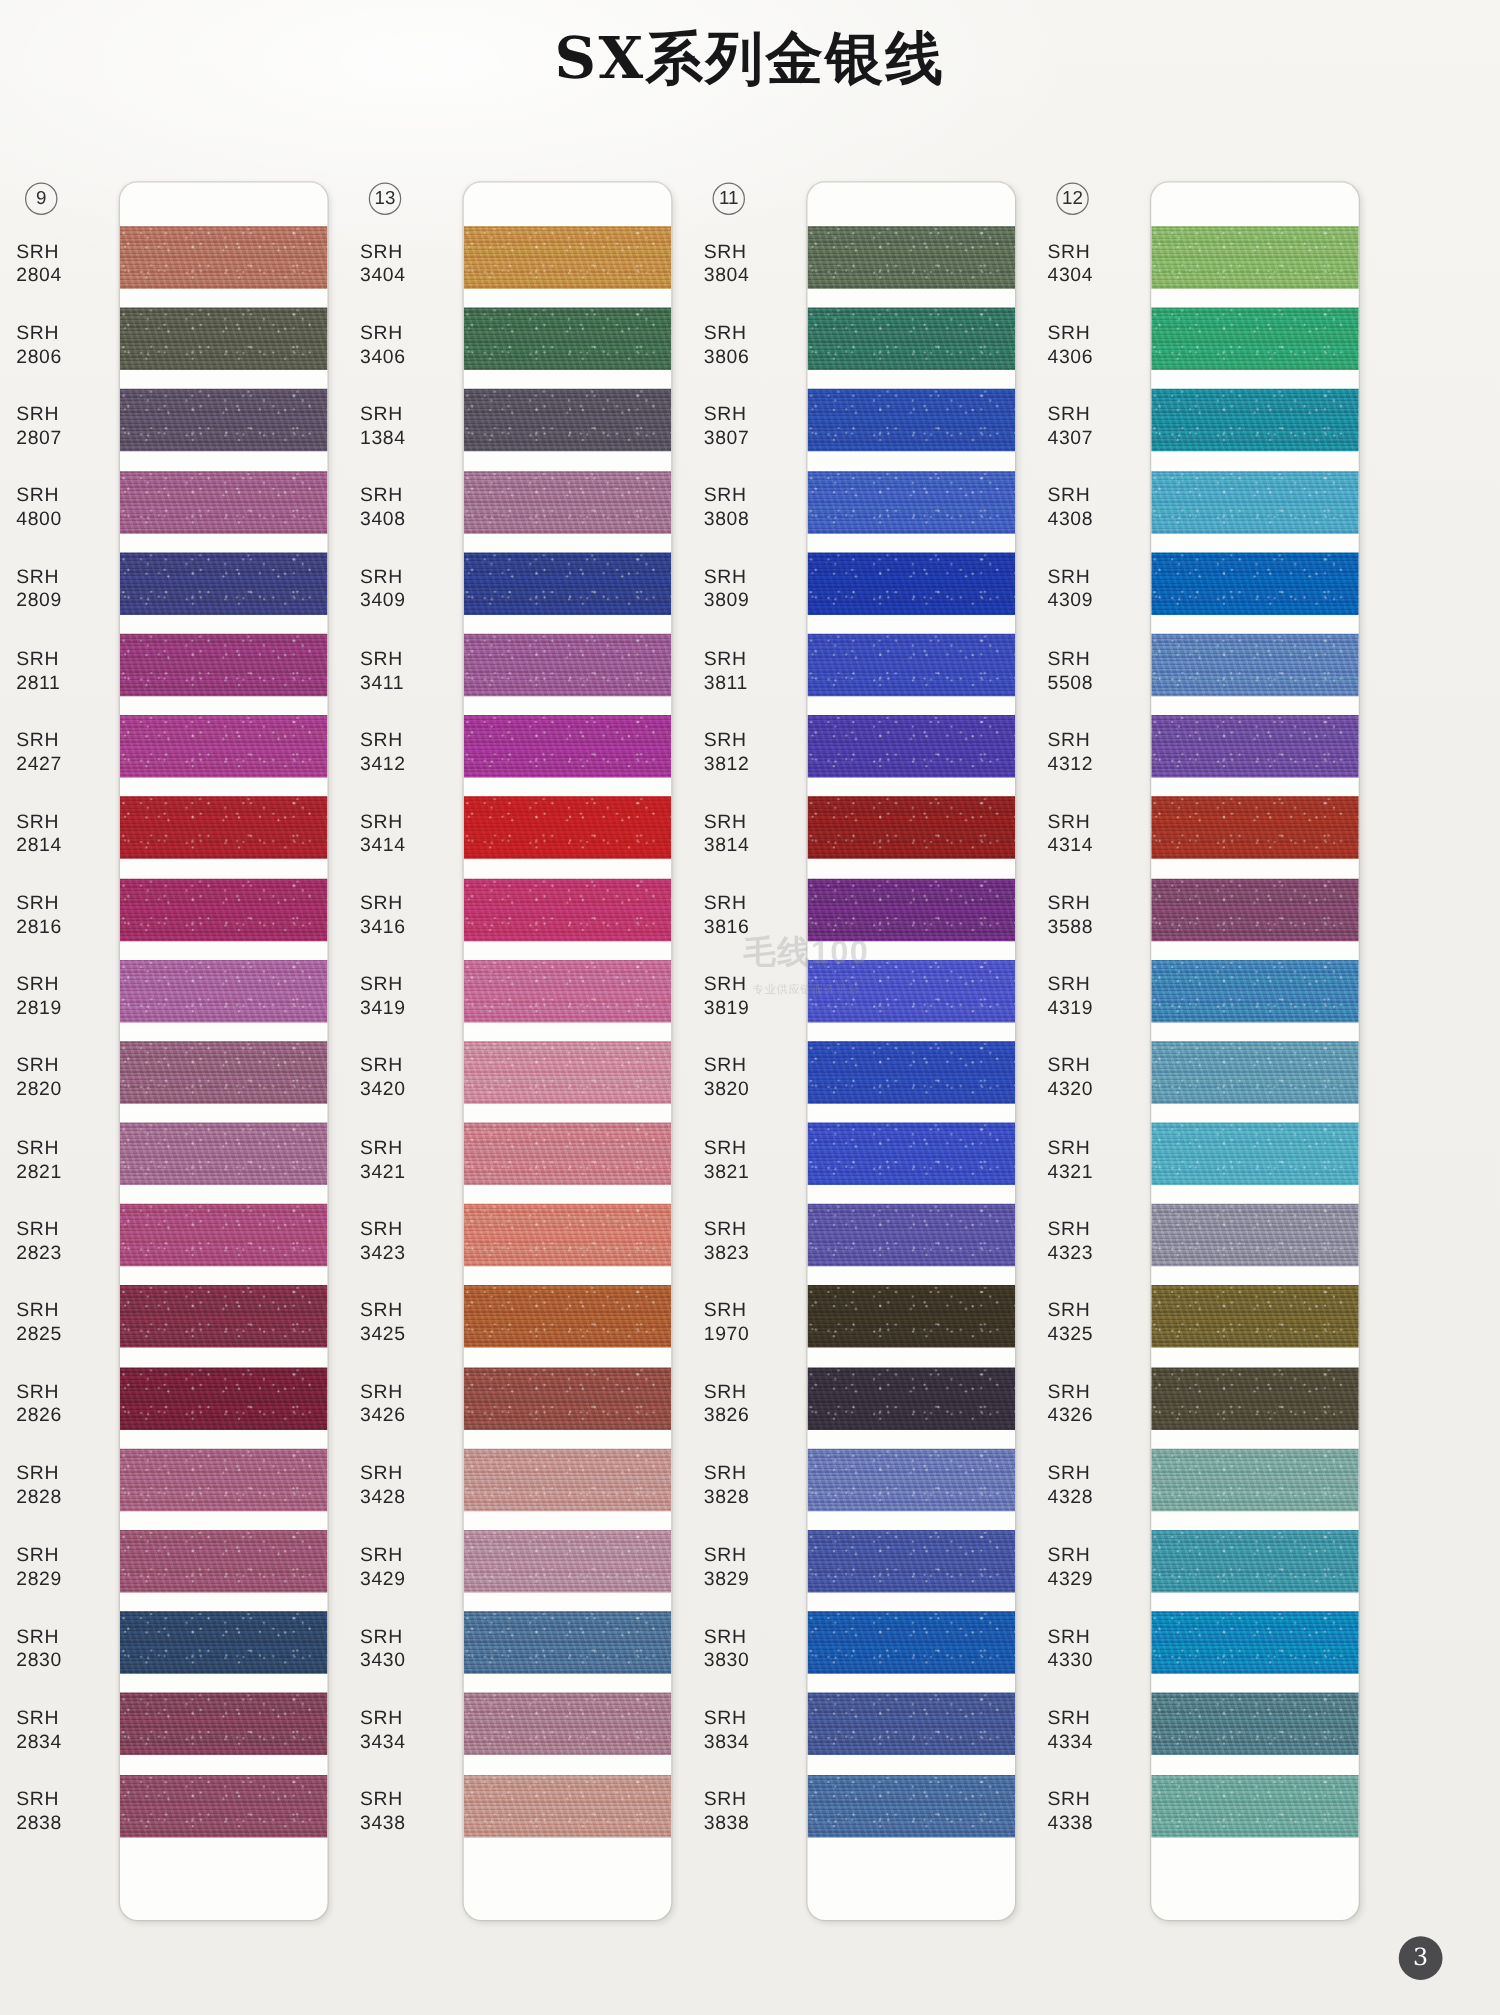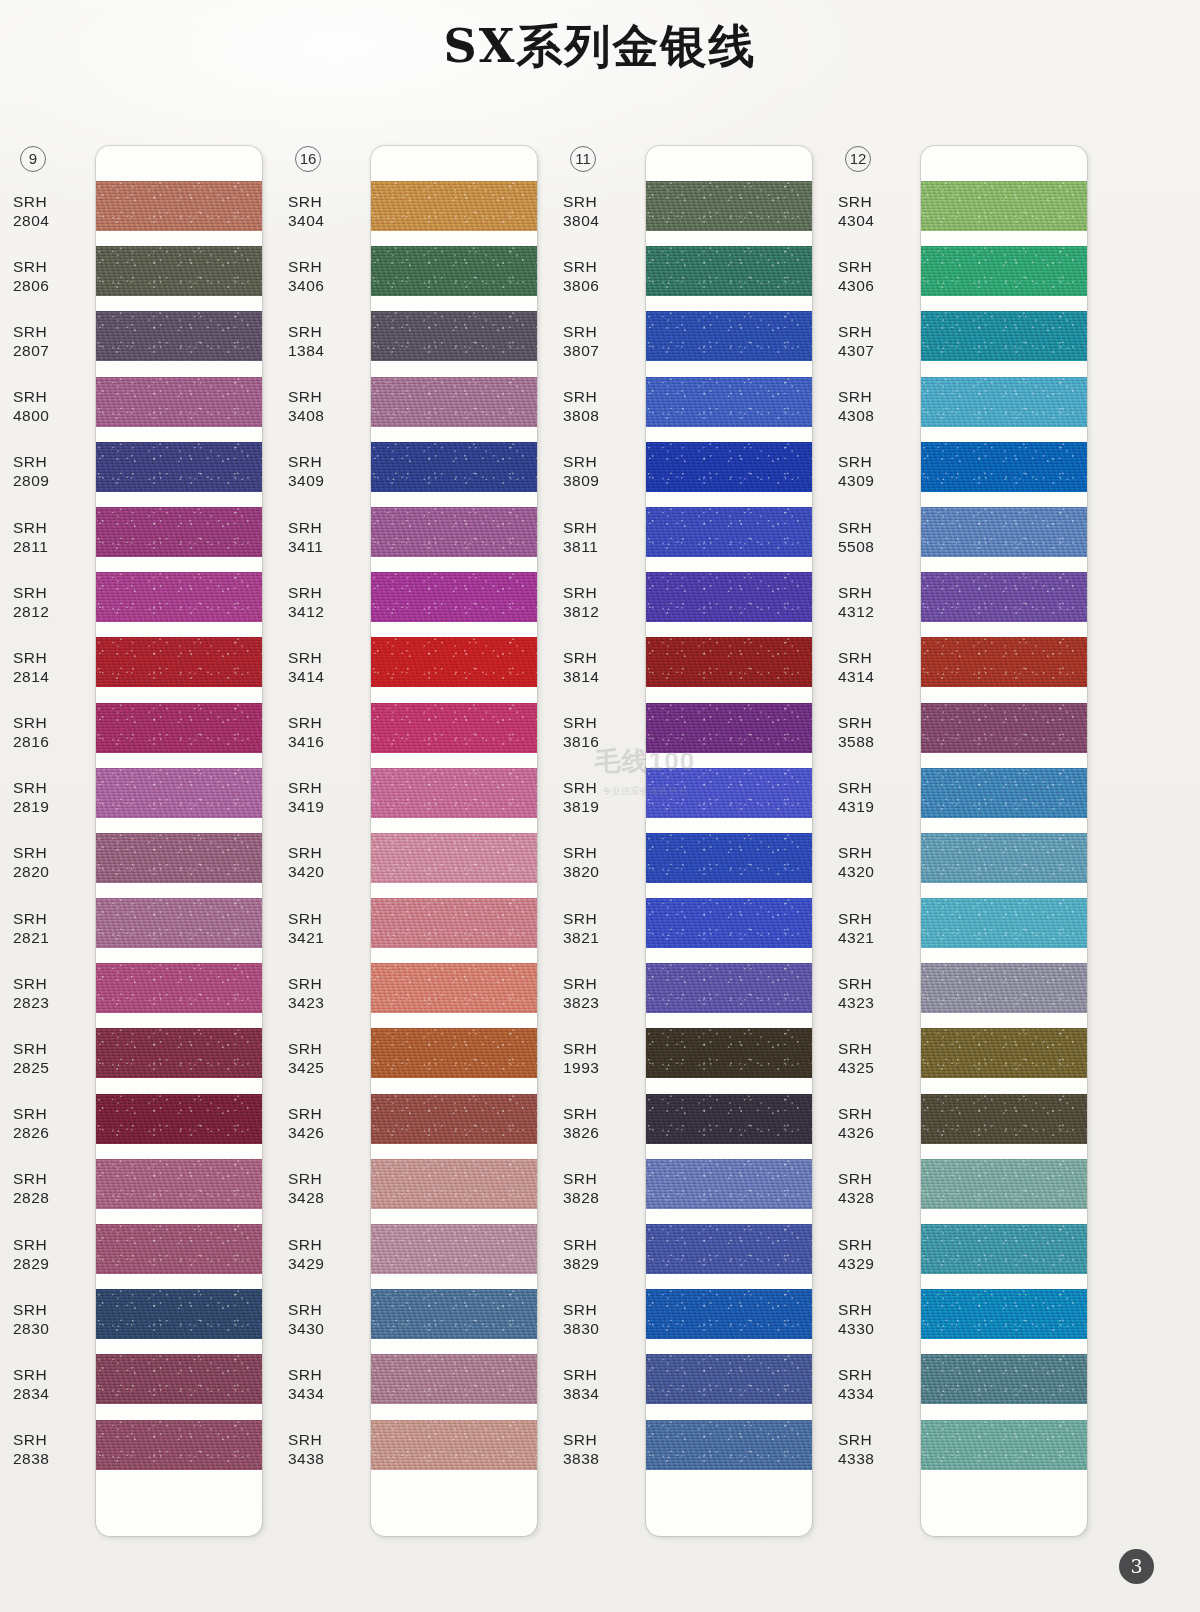--- a/index.html
+++ b/index.html
@@ -244,21 +244,21 @@
           <div class="label">
             <span class="code-prefix">SRH</span>
             <span class="code-number">2809</span>
           </div>
           <div class="label">
             <span class="code-prefix">SRH</span>
             <span class="code-number">2811</span>
           </div>
           <div class="label">
             <span class="code-prefix">SRH</span>
-            <span class="code-number">2812</span>
+            <span class="code-number">2427</span>
           </div>
           <div class="label">
             <span class="code-prefix">SRH</span>
             <span class="code-number">2814</span>
           </div>
           <div class="label">
             <span class="code-prefix">SRH</span>
             <span class="code-number">2816</span>
           </div>
           <div class="label">
@@ -367,21 +367,21 @@
             <div class="band" style="background: rgb(125, 66, 88);"></div>
           </div>
           <div class="swatch">
             <div class="band" style="background: rgb(138, 74, 98);"></div>
           </div>
         </div>
       </div>
     </div>
     <div class="column">
       <div class="label-col">
-        <div class="col-number">16</div>
+        <div class="col-number">13</div>
         <div class="labels">
           <div class="label">
             <span class="code-prefix">SRH</span>
             <span class="code-number">3404</span>
           </div>
           <div class="label">
             <span class="code-prefix">SRH</span>
             <span class="code-number">3406</span>
           </div>
           <div class="label">
@@ -574,21 +574,21 @@
           <div class="label">
             <span class="code-prefix">SRH</span>
             <span class="code-number">3821</span>
           </div>
           <div class="label">
             <span class="code-prefix">SRH</span>
             <span class="code-number">3823</span>
           </div>
           <div class="label">
             <span class="code-prefix">SRH</span>
-            <span class="code-number">1993</span>
+            <span class="code-number">1970</span>
           </div>
           <div class="label">
             <span class="code-prefix">SRH</span>
             <span class="code-number">3826</span>
           </div>
           <div class="label">
             <span class="code-prefix">SRH</span>
             <span class="code-number">3828</span>
           </div>
           <div class="label">

